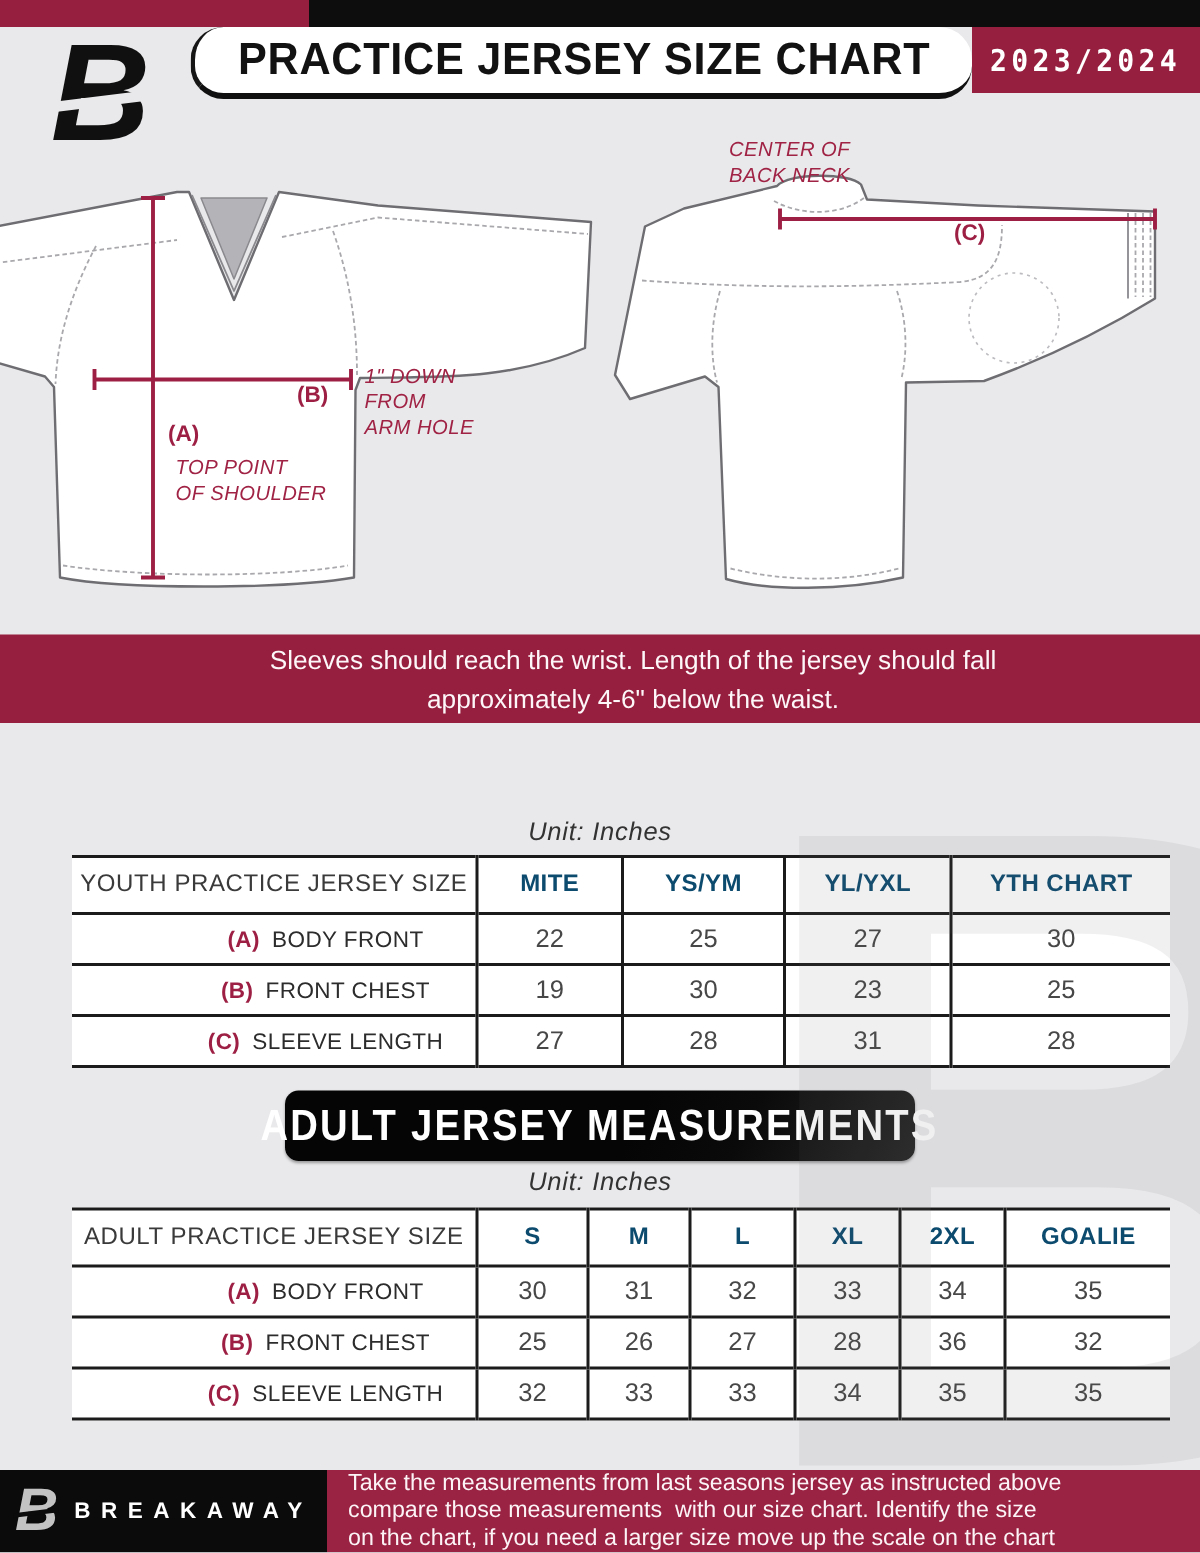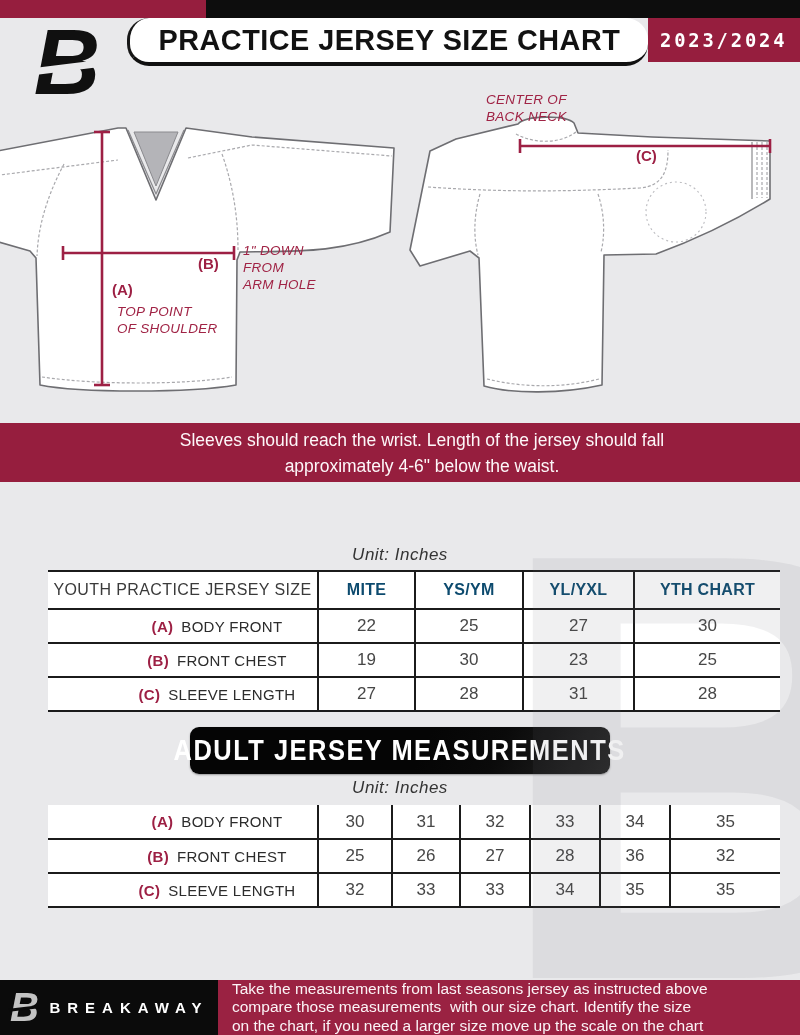--- a/index.html
+++ b/index.html
@@ -251,20 +251,29 @@
     <colgroup>
       <col style="width:270px">
         <col style="width:74px">
         <col style="width:68px">
       <col style="width:70px">
         <col style="width:70px">
         <col style="width:70px">
         <col style="width:110px">
     </colgroup>
     <tbody>
+        <tr class="hdr toprule">
+      <th class="sizehead">ADULT PRACTICE JERSEY SIZE</th>
+      <th class="colhead">S</th>
+      <th class="colhead">M</th>
+      <th class="colhead">L</th>
+      <th class="colhead">XL</th>
+      <th class="colhead">2XL</th>
+      <th class="colhead">GOALIE</th>
+    </tr>
     <tr class="datarow">
       <td class="rowlabel">
         <span class="tag">(A)</span><span>BODY FRONT</span>
       </td>
       <td class="val">30</td>
       <td class="val">31</td>
       <td class="val">32</td>
       <td class="val">33</td>
       <td class="val">34</td>
       <td class="val">35</td>

